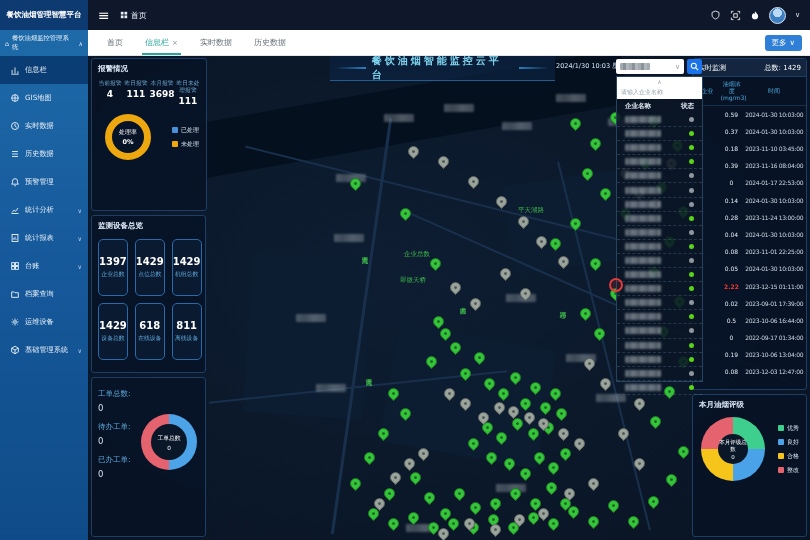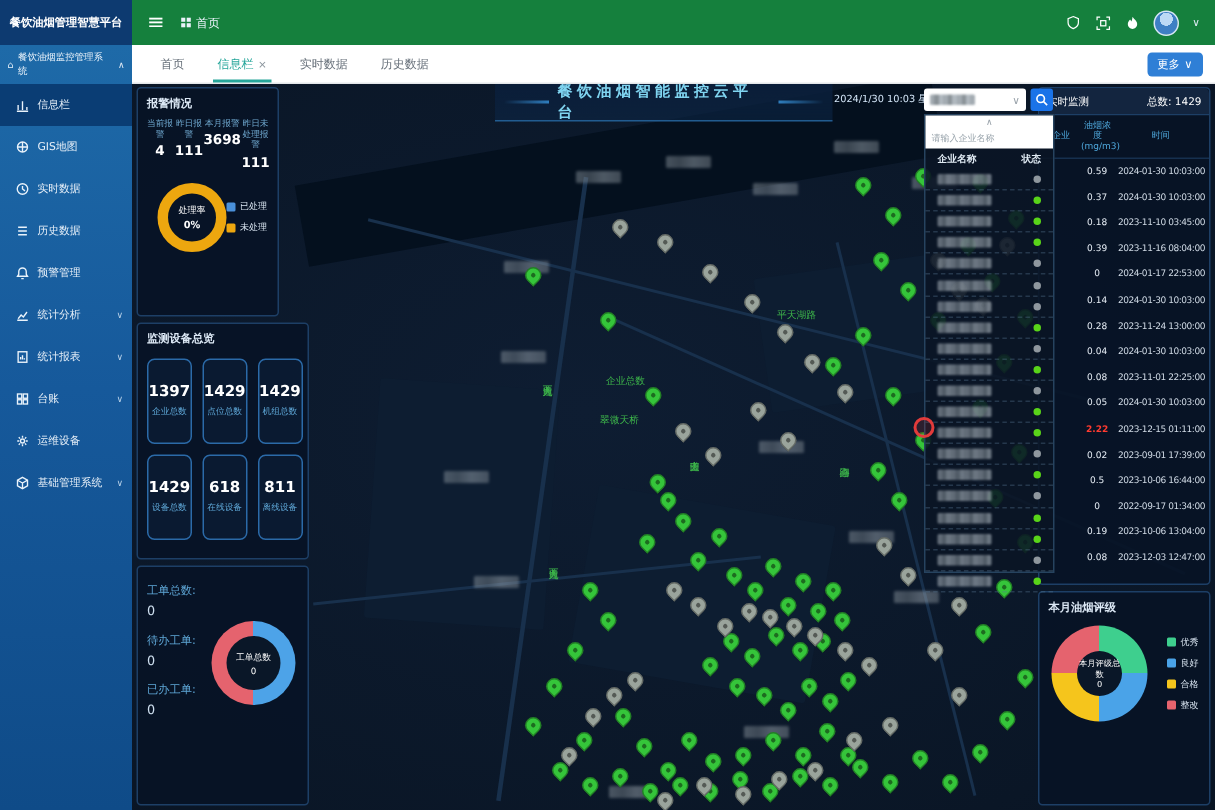--- a/index.html
+++ b/index.html
@@ -1,20 +1,20 @@
 <!DOCTYPE html>
 <html><head>
 <meta charset="utf-8">
 <style>
   html,body{margin:0;padding:0;width:810px;height:540px;overflow:hidden;
     font-family:"DejaVu Sans","Liberation Sans",sans-serif;background:#fff;}
   .app{position:relative;width:810px;height:540px;}
 
   
-  .topbar{position:absolute;left:0;top:0;width:810px;height:30px;background:#15803d;z-index:20;}
+  .topbar{position:absolute;left:0;top:0;width:810px;height:30px;background:#0f172a;z-index:20;}
   .topbar-left{position:absolute;left:0;top:0;width:88px;height:30px;background:#0d3a70;color:#fff;
     font-size:7.5px;font-weight:bold;display:flex;align-items:center;justify-content:center;}
   .topbar-main{position:absolute;left:88px;top:0;right:0;height:30px;display:flex;align-items:center;}
   .hamburger{color:#fff;font-size:14px;margin:0 10px 0 10px;cursor:pointer;}
   .home-chip{display:flex;align-items:center;gap:3px;color:#eaf2fa;font-size:8px;margin-right:16px;}
   .searchbox{width:104px;height:16px;border-radius:8px;background:rgba(255,255,255,.22);
     display:flex;align-items:center;gap:4px;padding:0 7px;color:#d9e7f5;font-size:7px;}
   .topbar-icons{position:absolute;right:10px;top:0;height:30px;display:flex;align-items:center;gap:9px;}
   .tb-ico{display:flex;align-items:center;}
   .avatar{width:15px;height:15px;border-radius:50%;border:1px solid #d7e6f5;
@@ -69,21 +69,21 @@
   .banner:before,.banner:after{content:'';height:2px;width:30px;background:linear-gradient(90deg,transparent,#2f7ebe);margin:0 6px;}
   .banner:after{background:linear-gradient(90deg,#2f7ebe,transparent);}
   .datetime{position:absolute;left:468px;top:6px;z-index:6;font-size:6.5px;color:#d6e8fa;white-space:nowrap;}
 
   
   .panel{position:absolute;background:rgba(8,19,38,.93);border:1px solid #1d3f66;border-radius:3px;
     box-sizing:border-box;z-index:5;}
   .p-title{font-size:7.5px;color:#dce8f5;padding:5px 6px 3px;font-weight:bold;}
 
   
-  #alarm-panel{left:3px;top:2px;width:95px;height:153px;}
+  #alarm-panel{left:3px;top:2px;width:116px;height:153px;}
   .a-stats{display:flex;justify-content:space-between;padding:3px 5px 0;}
   .a-stat{width:26px;text-align:center;}
   .a-stat .l{font-size:5.8px;color:#6fa8cf;line-height:1.25;}
   .a-stat .v{font-size:9px;font-weight:bold;color:#fff;margin-top:2px;}
   .a-donut-row{display:flex;align-items:center;margin-top:8px;}
   .a-donut{width:46px;height:46px;border-radius:50%;box-sizing:border-box;border:7px solid #eda70f;
     margin-left:13px;display:flex;flex-direction:column;align-items:center;justify-content:center;}
   .a-donut .t1{font-size:6px;color:#fff;}
   .a-donut .t2{font-size:6.5px;color:#fff;font-weight:bold;margin-top:1px;}
   .legend{display:flex;flex-direction:column;margin-left:auto;margin-right:7px;}
@@ -270,20 +270,28 @@
           <span class="s-ico">
             <svg width="10" height="10" viewBox="0 0 12 12" fill="none" stroke="#eaf3fb" stroke-width="1.1">
               <rect x="2" y="2" width="3.4" height="3.4"></rect>
               <rect x="6.6" y="2" width="3.4" height="3.4"></rect>
               <rect x="2" y="6.6" width="3.4" height="3.4"></rect>
               <rect x="6.6" y="6.6" width="3.4" height="3.4"></rect>
             </svg>
           </span>
           <span class="s-label">台账</span>
           <span class="s-chev">∨</span>
+        </div>
+        <div class="side-item">
+          <span class="s-ico">
+            <svg width="10" height="10" viewBox="0 0 12 12" fill="none" stroke="#eaf3fb" stroke-width="1.1">
+              <path d="M2 3.5h3l1 1h4v5.5H2z"></path>
+            </svg>
+          </span>
+          <span class="s-label">档案查询</span>
         </div>
         <div class="side-item">
           <span class="s-ico">
             <svg width="10" height="10" viewBox="0 0 12 12" fill="none" stroke="#eaf3fb" stroke-width="1.1">
               <circle cx="6" cy="6" r="1.6"></circle>
               <path d="M6 1.8v1.6M6 8.6v1.6M1.8 6h1.6M8.6 6h1.6M3 3l1.1 1.1M7.9 7.9L9 9M9 3L7.9 4.1M4.1 7.9L3 9"></path>
             </svg>
           </span>
           <span class="s-label">运维设备</span>
         </div>

